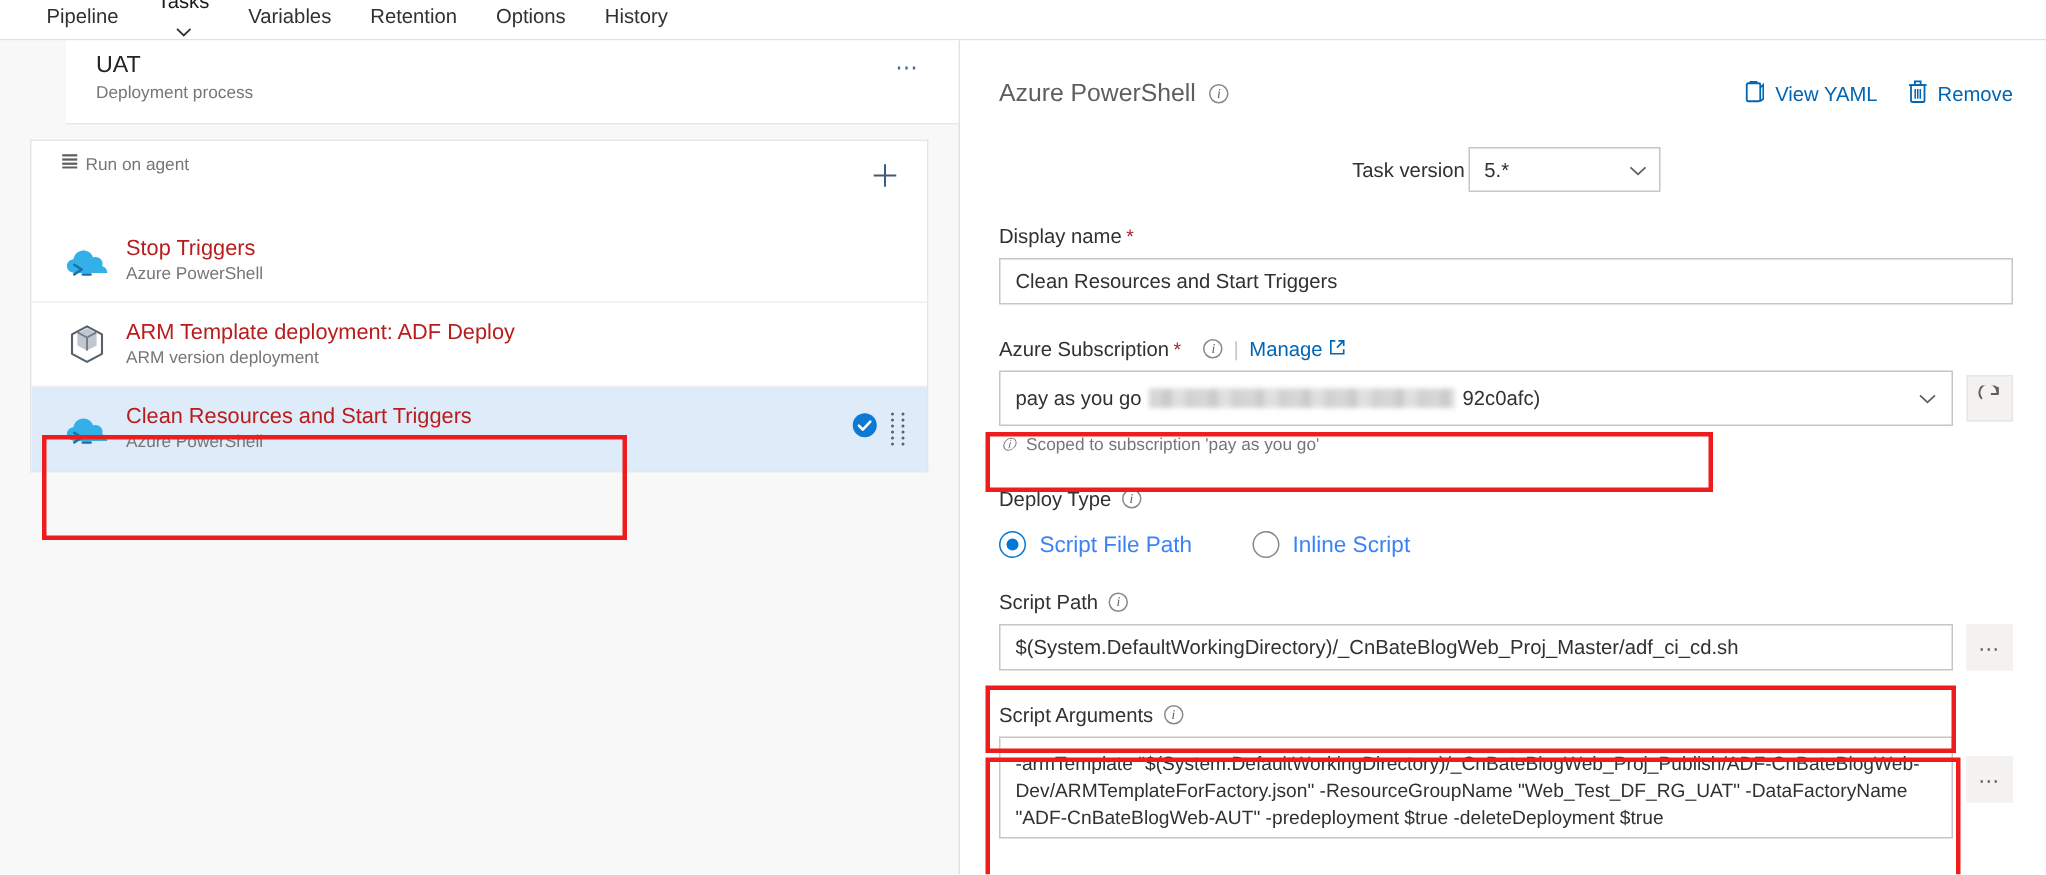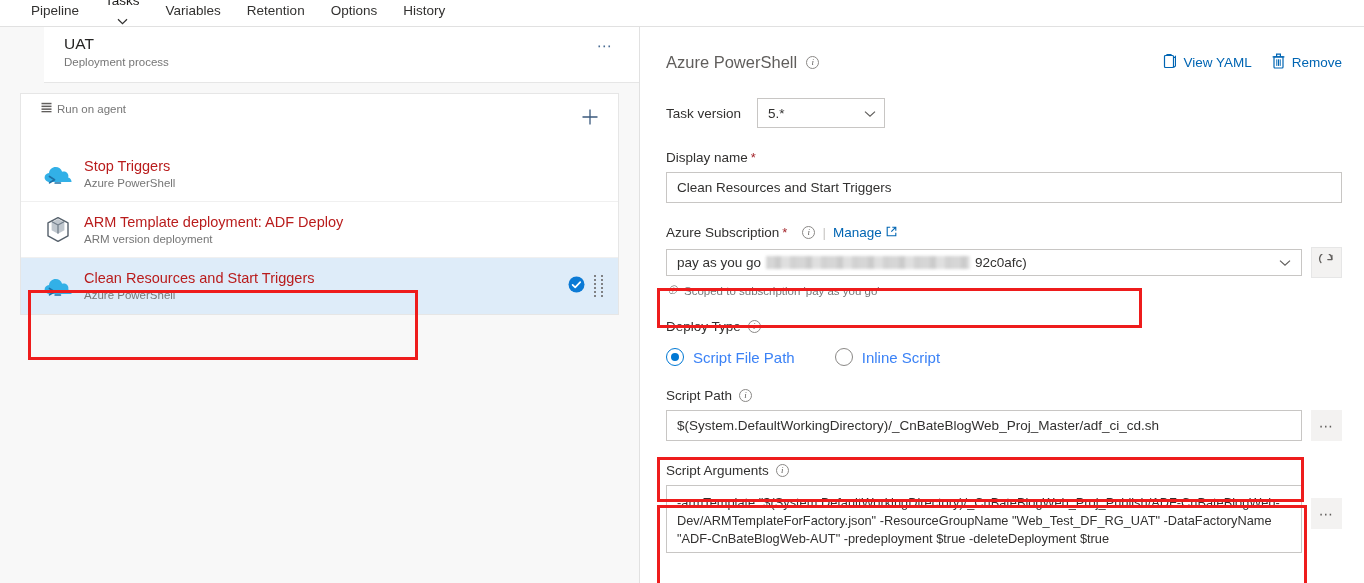--- a/index.html
+++ b/index.html
@@ -127,21 +127,21 @@
 
   .info-i {
     display: inline-flex; align-items: center; justify-content: center;
     width: 13px; height: 13px; border: 1px solid #8a8886; border-radius: 50%;
     font-size: 9px; color: #605e5c; font-style: italic;
     font-family: "Liberation Serif", serif; line-height: 1; cursor: pointer;
     flex: 0 0 auto;
   }
   .info-i.plain { border: none; }
 
-  .ver-row { display: flex; align-items: center; gap: 16px; margin-top: 23px; }
+  .ver-row { display: flex; align-items: center; gap: 2px; margin-top: 23px; justify-content: center; }
   .ver-label { font-size: 13.5px; color: #323130; }
   .select-box {
     width: 128px; height: 30px; border: 1px solid #c8c6c4; background: #fff;
     display: flex; align-items: center; padding: 0 8px 0 10px;
     font-size: 13.5px; color: #323130; cursor: pointer;
   }
   .select-box .cv { margin-left: auto; }
 
   .field-label {
     font-size: 13.5px; color: #323130; margin-top: 22px; margin-bottom: 7px;
@@ -152,21 +152,21 @@
     width: 100%; height: 31px; border: 1px solid #c8c6c4; background: #fff;
     font-size: 13.5px; color: #323130; padding: 0 10px; line-height: 29px;
     font-family: "Liberation Sans", sans-serif;
   }
   .divider-pipe { color: #c8c6c4; }
   .manage-link { color: #0065b3; font-size: 13.5px; cursor: pointer; display: flex; align-items: center; gap: 4px; }
 
   
   .sub-row { display: flex; align-items: center; gap: 9px; position: relative; }
   .sub-select {
-    flex: 1 1 auto; height: 27px; border: 1px solid #c8c6c4; background: #fff;
+    flex: 1 1 auto; height: 37px; border: 1px solid #c8c6c4; background: #fff;
     display: flex; align-items: center; padding: 0 10px; font-size: 13.5px;
     color: #323130; cursor: pointer; position: relative;
   }
   .blur-block {
     display: inline-block; height: 13px; width: 204px; margin: 0 5px;
     background: repeating-linear-gradient(90deg,#d4d4d4 0 9px,#c9c9c9 9px 15px,#dedede 15px 24px,#d0d0d0 24px 31px);
     filter: blur(1.6px); vertical-align: middle; opacity: .95;
   }
   .refresh-btn {
     width: 31px; height: 31px; border: 1px solid #e6e6e6; background: #f3f2f1;

